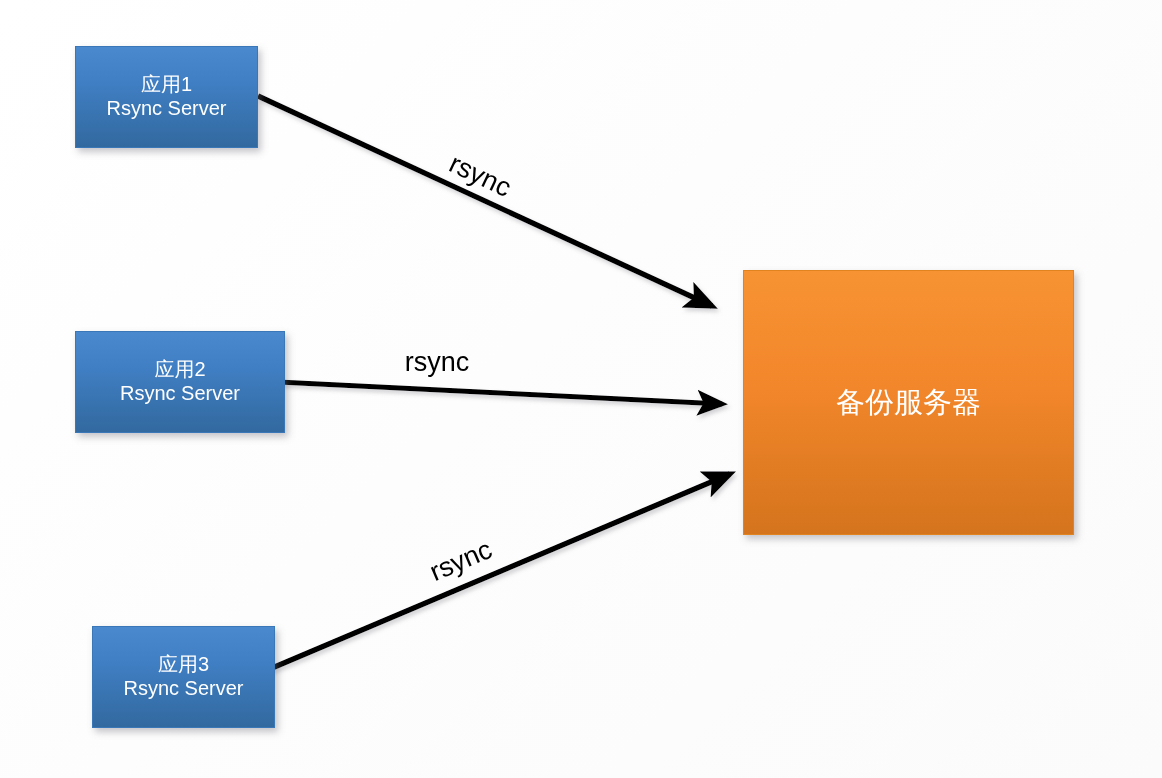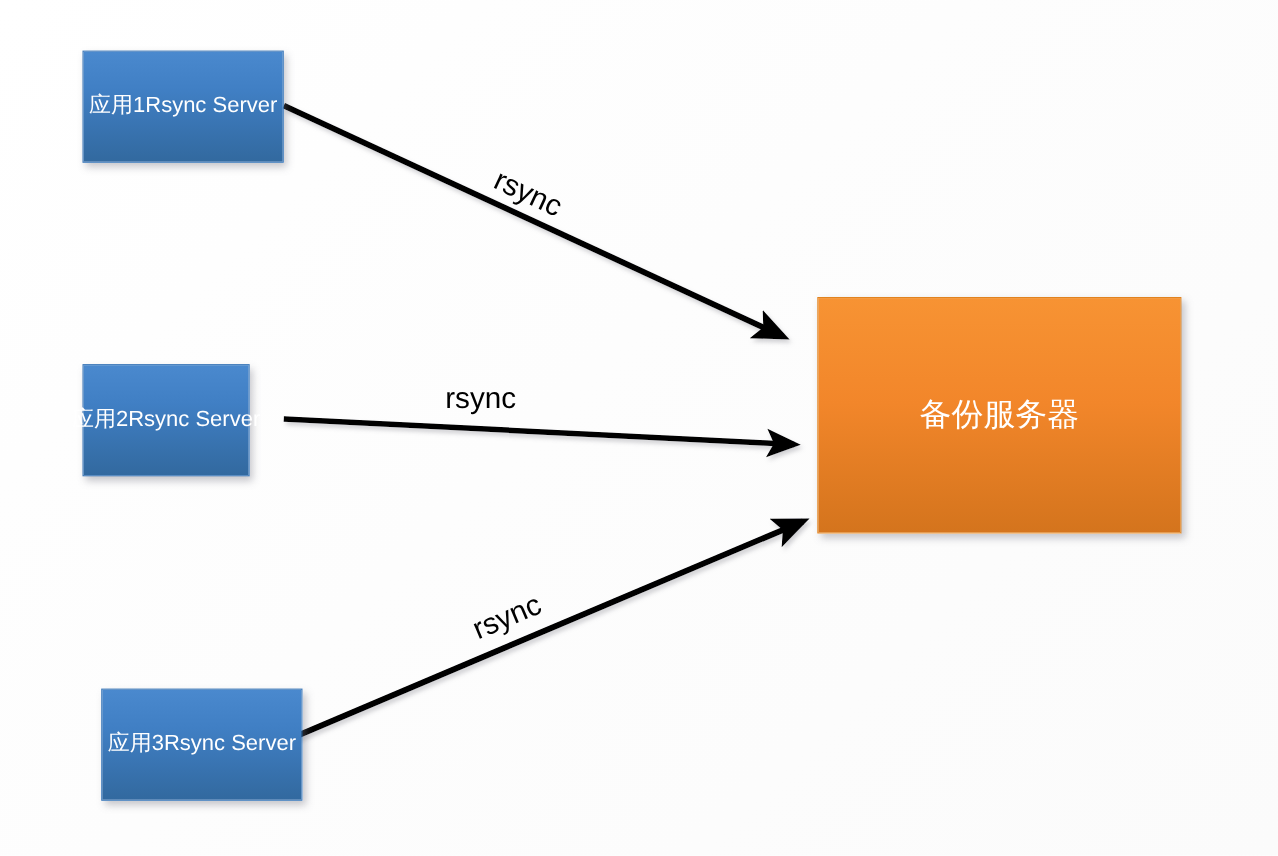--- a/index.html
+++ b/index.html
@@ -14,21 +14,21 @@
     overflow: hidden;
     background: linear-gradient(135deg, #ffffff 0%, #fcfcfc 40%, #f5f5f5 100%);
     font-family: "Liberation Sans", sans-serif;
   }
 
   
   .node {
     position: absolute;
     box-sizing: border-box;
     display: flex;
-    flex-direction: row;
+    flex-direction: column;
     align-items: center;
     justify-content: center;
     text-align: center;
     color: #ffffff;
     line-height: 1.18;
     box-shadow: 3px 4px 7px rgba(120,120,130,0.42);
   }
   .node .line {
     display: block;
     white-space: nowrap;
@@ -86,31 +86,31 @@
       <line id="edge2-line" x1="258" y1="381" x2="722" y2="404" stroke="#000000" stroke-width="5.0" marker-end="url(#ah)"></line>
       <line id="edge3-line" x1="258" y1="674" x2="730" y2="474" stroke="#000000" stroke-width="5.4" marker-end="url(#ah)"></line>
     </g>
   </svg>
 
   <div class="node node-blue" id="node-app1" style="left: 75px; top: 46px; width: 183px; height: 102px; color: rgb(255, 255, 255);">
     <span class="line">应用1</span>
     <span class="line">Rsync Server</span>
   </div>
 
-  <div class="node node-blue" id="node-app2" style="left: 75px; top: 331px; width: 152px; height: 102px; color: rgb(255, 255, 255);">
+  <div class="node node-blue" id="node-app2" style="left: 75px; top: 331px; width: 210px; height: 102px; color: rgb(255, 255, 255);">
     <span class="line">应用2</span>
     <span class="line">Rsync Server</span>
   </div>
 
   <div class="node node-blue" id="node-app3" style="left: 92px; top: 626px; width: 183px; height: 102px; color: rgb(255, 255, 255);">
     <span class="line">应用3</span>
     <span class="line">Rsync Server</span>
   </div>
 
-  <div class="node node-orange" id="node-backup" style="left: 743px; top: 270px; width: 331px; height: 215px; color: rgb(255, 255, 255);">
+  <div class="node node-orange" id="node-backup" style="left: 743px; top: 270px; width: 331px; height: 265px; color: rgb(255, 255, 255);">
     <span class="line">备份服务器</span>
   </div>
 
   <div class="edge-label" id="label-edge1" style="left: 480px; top: 176px; transform: translate(-50%, -50%) rotate(25deg);">rsync</div>
   <div class="edge-label" id="label-edge2" style="left: 437px; top: 362px; transform: translate(-50%, -50%) rotate(0deg);">rsync</div>
   <div class="edge-label" id="label-edge3" style="left: 461px; top: 561px; transform: translate(-50%, -50%) rotate(-23deg);">rsync</div>
 
 </div>
 
 </body></html>

